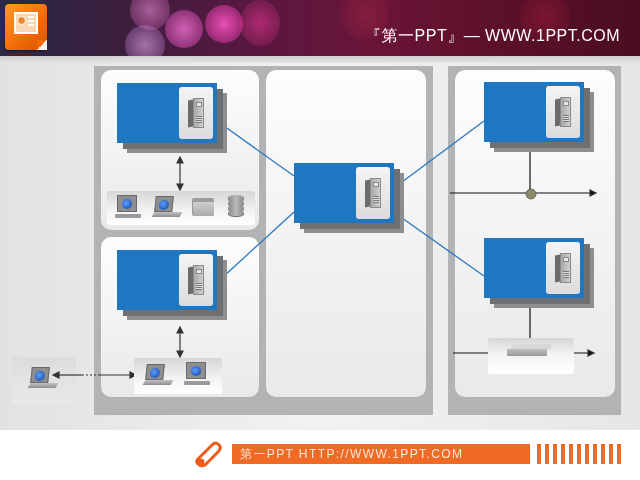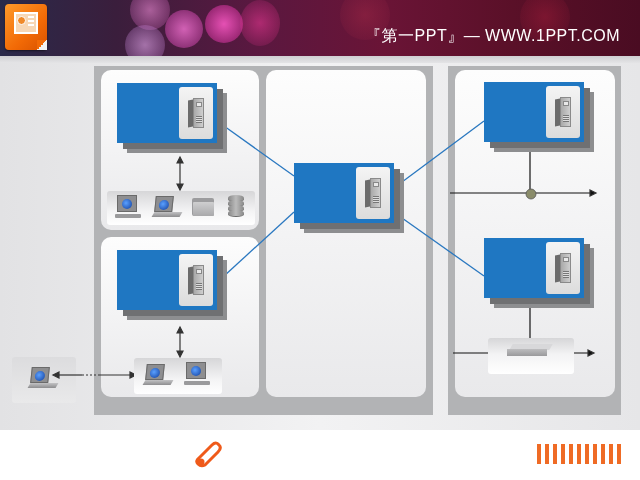--- a/index.html
+++ b/index.html
@@ -249,20 +249,21 @@
       </div>
   </div>
 
   <div class="footer"></div>
   <svg class="pencil" viewBox="0 0 30 30">
     <g fill="none" stroke="#ef5a1a" stroke-width="3" stroke-linejoin="round">
       <path d="M6 20 L19 7 Q23 3 26 7 Q29 10 25 14 L12 27 Q8 29 5 26 Q2 23 6 20 Z"></path>
     </g>
     <circle cx="8" cy="24" r="3.5" fill="#ef5a1a"></circle>
   </svg>
+  <div class="footer-bar">第一PPT HTTP://WWW.1PPT.COM</div>
   <div class="ticks">
     <span></span>
       <span></span>
       <span></span>
       <span></span>
       <span></span>
       <span></span>
       <span></span>
       <span></span>
       <span></span>

